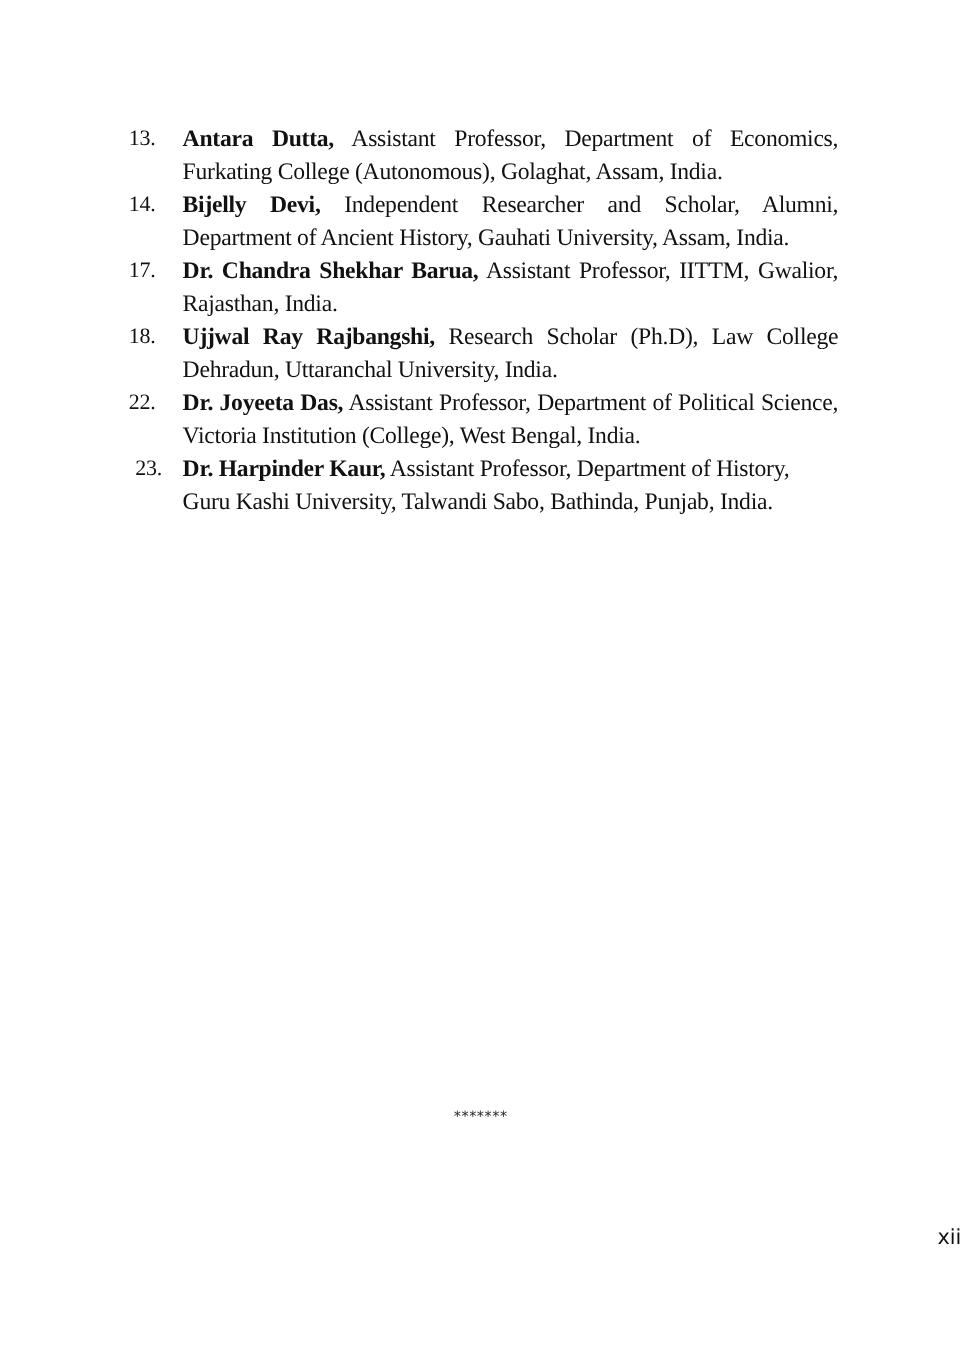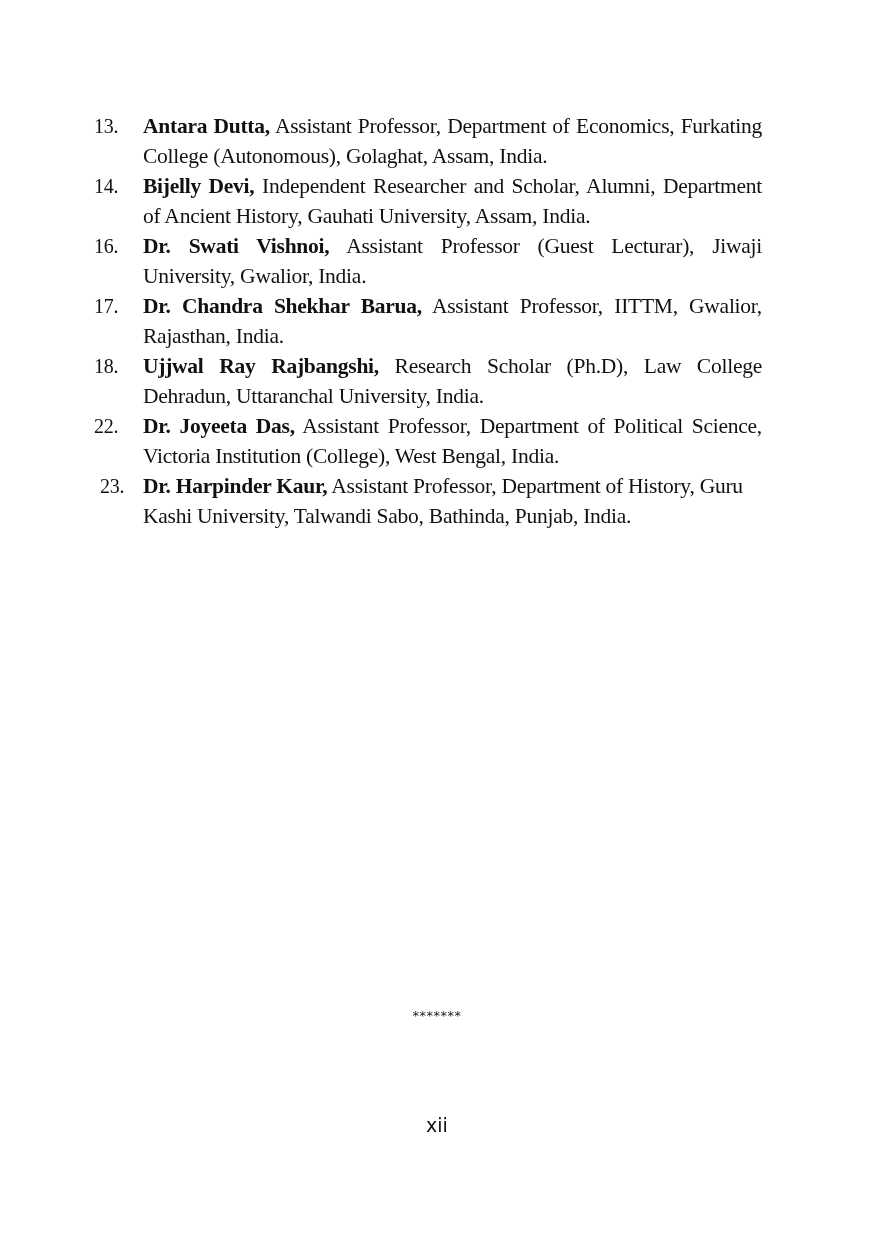--- a/index.html
+++ b/index.html
@@ -32,20 +32,21 @@
       list-style: none;
     }
     .entry {
       position: relative;
       padding-left: 49px;
       font-size: 21.5px;
       line-height: 30px;
       text-align: justify;
       text-align-last: left;
       letter-spacing: -0.25px;
+      margin-left: 23px;
     }
     .entry .num {
       position: absolute;
       left: 0;
       top: 0;
       width: 44px;
       text-align: left;
       font-size: 20px;
     }
     .entry.shifted .num {
@@ -67,39 +68,36 @@
       font-family: "DejaVu Sans", sans-serif;
       font-size: 13px;
       letter-spacing: 0.5px;
       color: #222;
     }
     .page-number {
       position: absolute;
       left: 0;
       width: 874px;
       top: 1114px;
-      text-align: center;
+      text-align: right;
       font-family: "DejaVu Sans", sans-serif;
       font-size: 19px;
       color: #111;
     }
   </style>
 </head>
 <body>
 
 <div class="page">
   <ol class="list">
     <li class="entry">
       <span class="num">13.</span><span class="name">Antara Dutta,</span><span class="aff"> Assistant Professor, Department of Economics, Furkating College (Autonomous), Golaghat, Assam, India.</span>
     </li>
     <li class="entry">
       <span class="num">14.</span><span class="name">Bijelly Devi,</span><span class="aff"> Independent Researcher and Scholar, Alumni, Department of Ancient History, Gauhati University, Assam, India.</span>
-    </li>
-    <li class="entry">
-      <span class="num">16.</span><span class="name">Dr. Swati Vishnoi,</span><span class="aff"> Assistant Professor (Guest Lecturar), Jiwaji University, Gwalior, India.</span>
     </li>
     <li class="entry">
       <span class="num">17.</span><span class="name">Dr. Chandra Shekhar Barua,</span><span class="aff"> Assistant Professor, IITTM, Gwalior, Rajasthan, India.</span>
     </li>
     <li class="entry">
       <span class="num">18.</span><span class="name">Ujjwal Ray Rajbangshi,</span><span class="aff"> Research Scholar (Ph.D), Law College Dehradun, Uttaranchal University, India.</span>
     </li>
     <li class="entry">
       <span class="num">22.</span><span class="name">Dr. Joyeeta Das,</span><span class="aff"> Assistant Professor, Department of Political Science, Victoria Institution (College), West Bengal, India.</span>
     </li>

